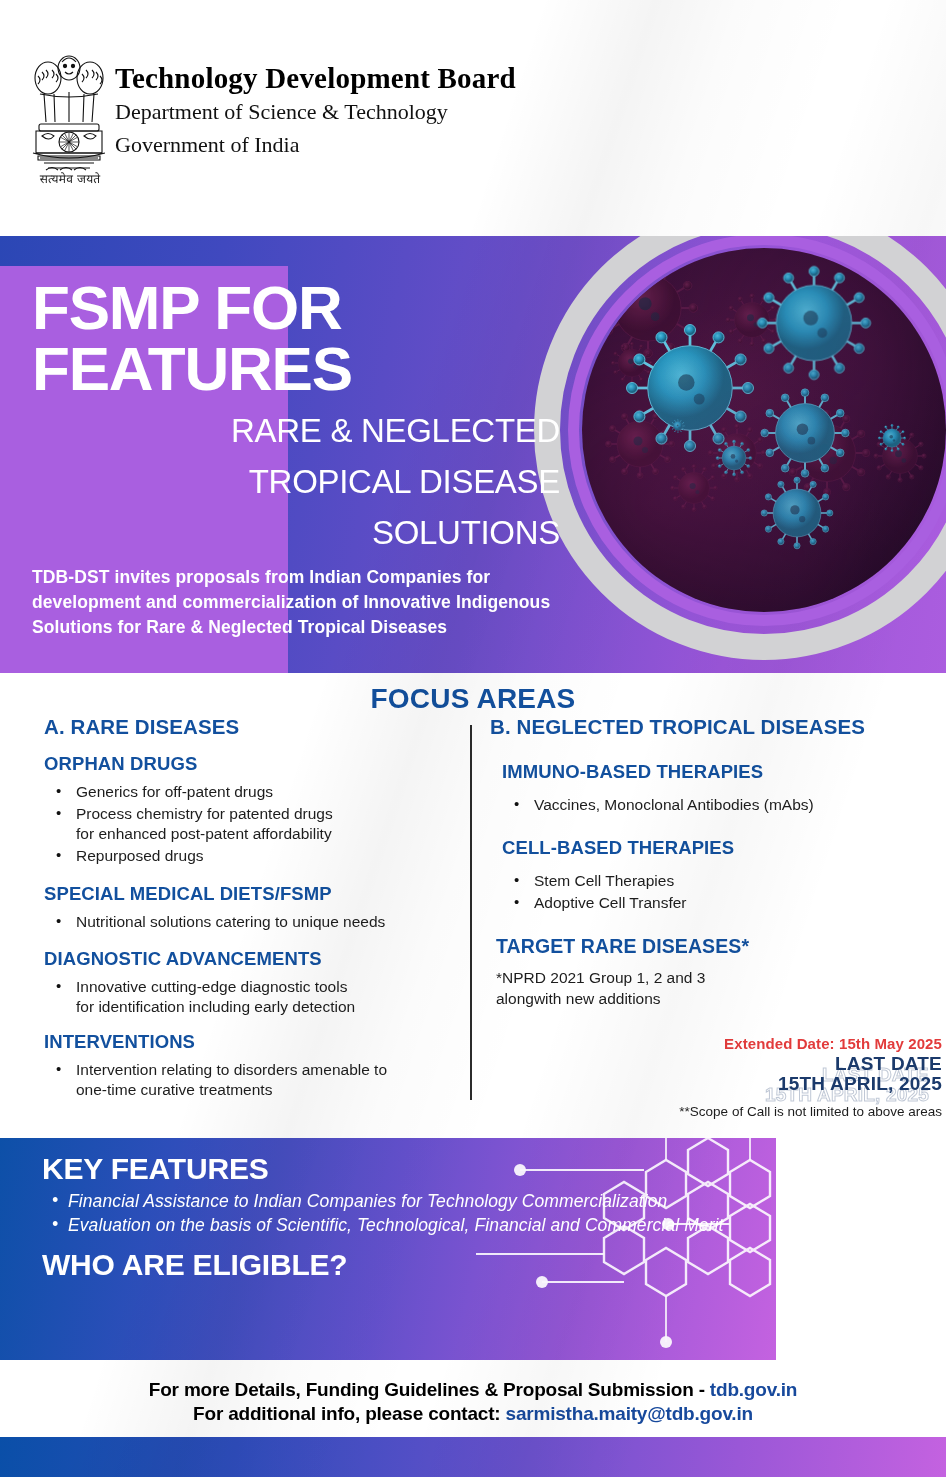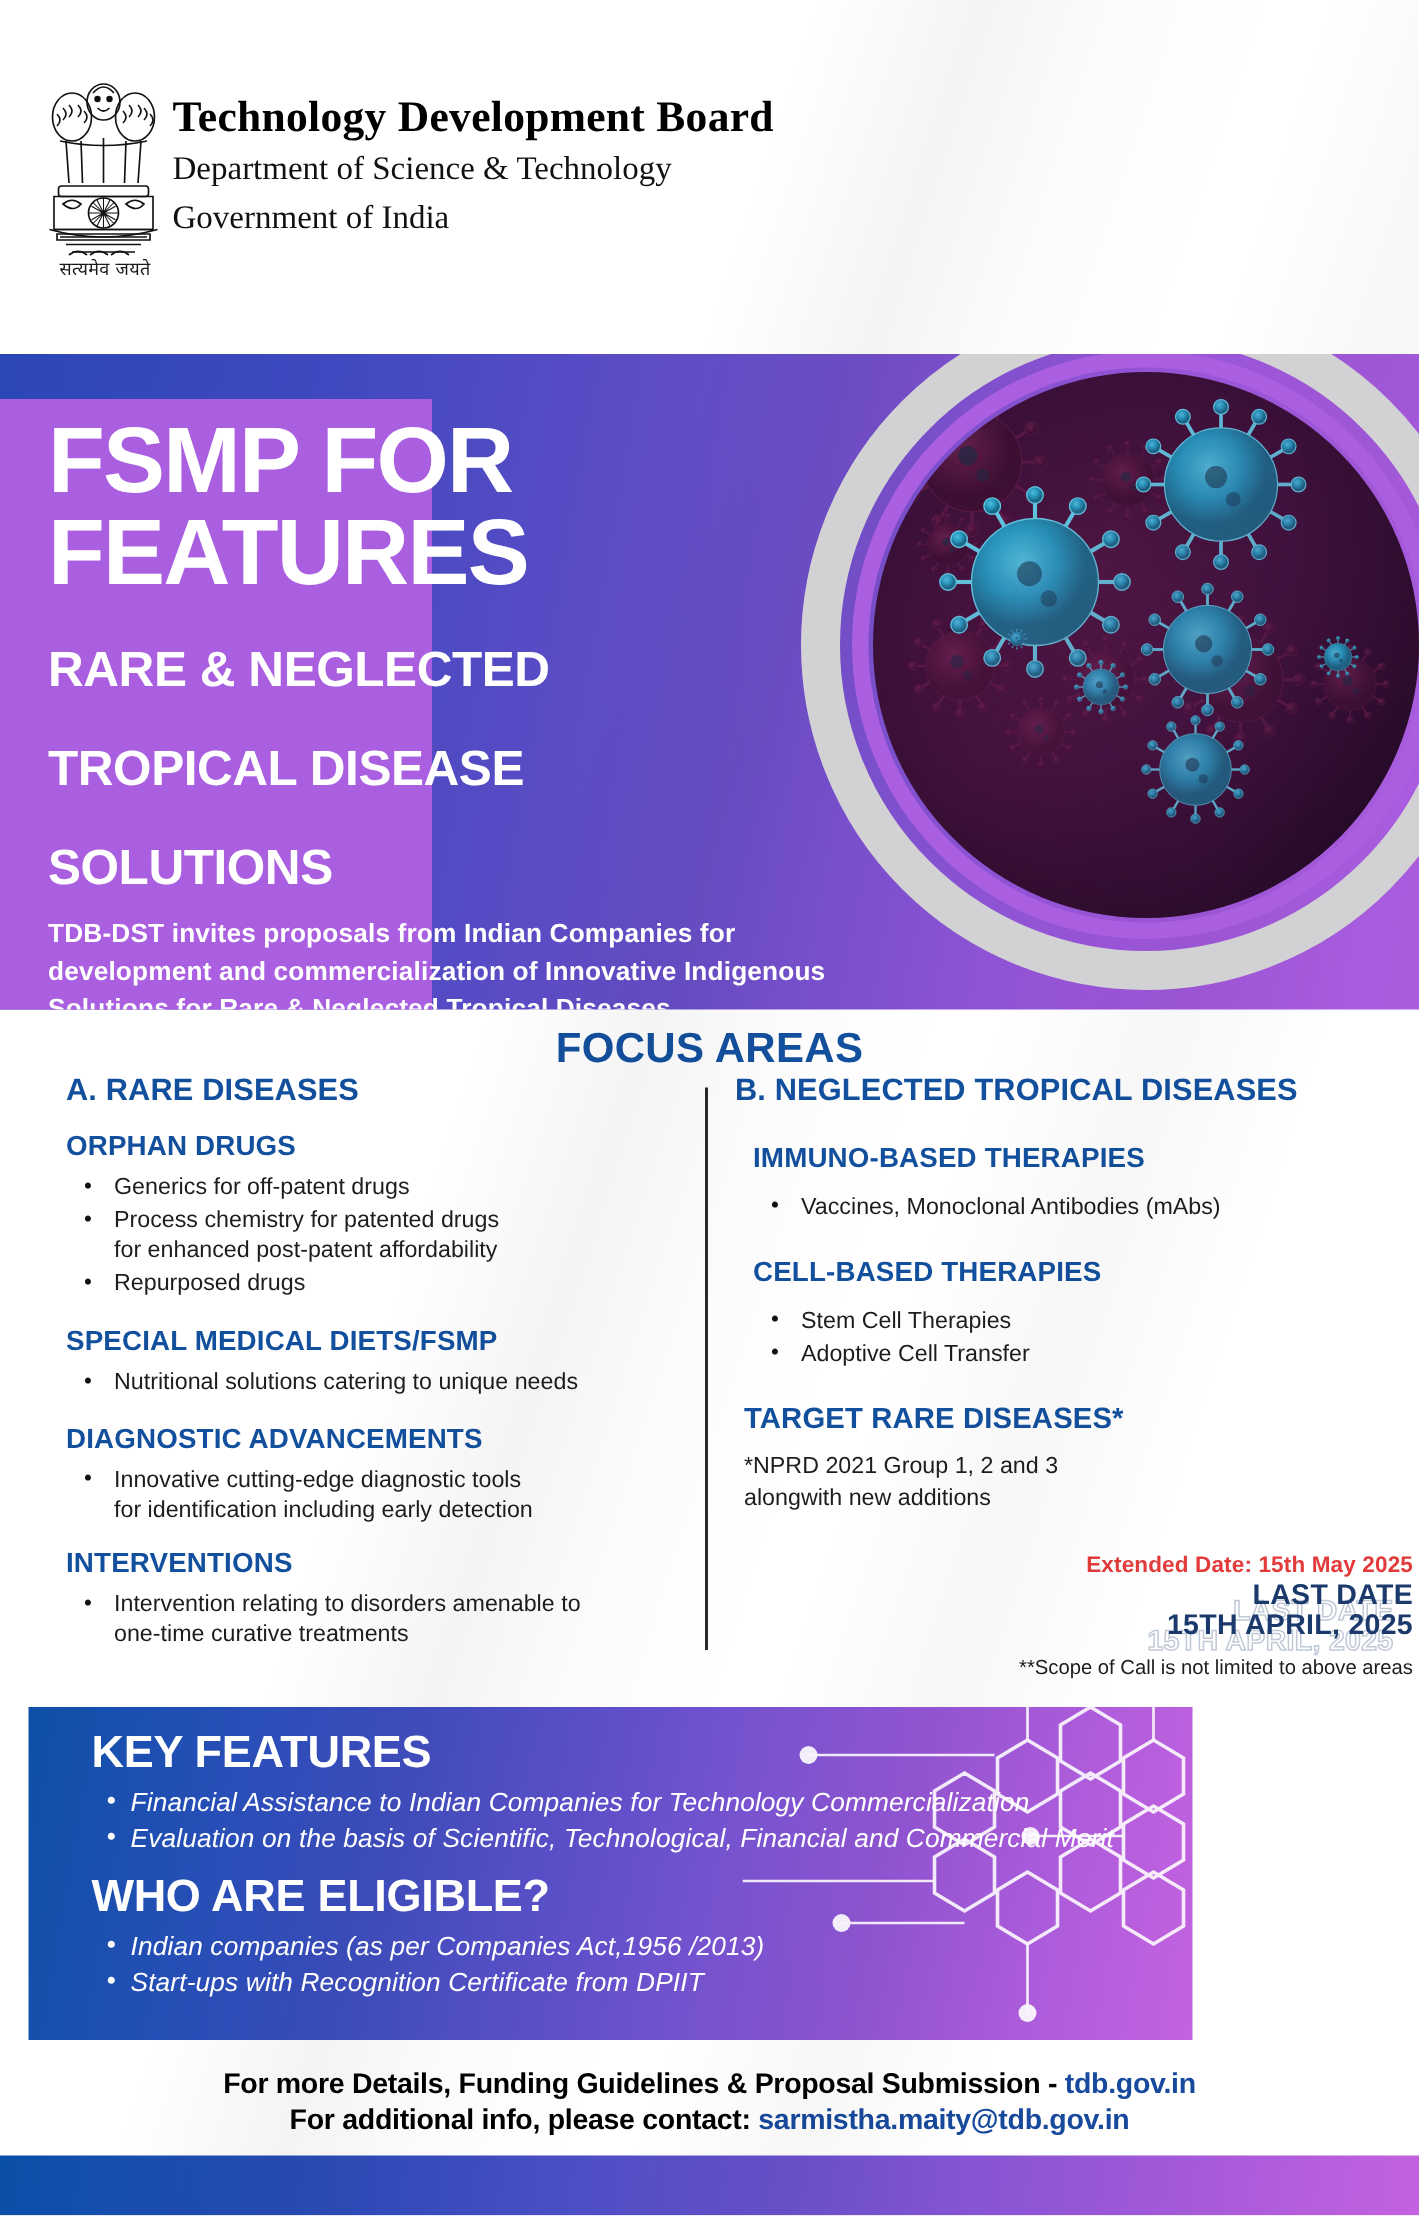--- a/index.html
+++ b/index.html
@@ -43,22 +43,22 @@
     position:absolute; left:0; top:236px; width:946px; height:437px;
     background:linear-gradient(100deg,#2b47b5 0%, #4049bf 22%, #6a4ec9 52%, #9a55d8 78%, #ab5ddf 100%);
     overflow:hidden;
   }
   .hero-inner { position:relative; z-index:5; padding:42px 0 0 32px; width:560px; }
   .hero-title {
     font-size:62px; font-weight:bold; color:#fff; line-height:0.98;
     letter-spacing:-1.2px;
   }
   .hero-sub {
-    font-size:33px; font-weight:bold; color:#fff; line-height:1.25;
-    letter-spacing:-0.3px; margin-top:25px;
+    font-size:33px; font-weight:normal; color:#fff; line-height:1.25;
+    letter-spacing:-0.3px; margin-top:10px;text-align:right;
   }
   .hero-desc {
     font-size:17.5px; color:#fff; line-height:1.42; margin-top:12px;
     font-weight:700; letter-spacing:.1px;
   }
 
   
   .circ-wrap { position:absolute; right:-58px; top:-36px; width:470px; height:505px; z-index:2; }
   .ring-gray {
     position:absolute; left:0; top:0; width:460px; height:460px;
@@ -137,21 +137,20 @@
   }
   .scope-note {
     margin-top:2px; font-size:13.5px; color:#1d1d1d; font-weight:350;
   }
 
   
   .kf {
     position:absolute; left:0; top:1138px; width:776px; height:222px;
     background:linear-gradient(100deg,#0d50a8 0%, #2f4ebb 22%, #6350cb 50%, #9a57d7 76%, #c462e0 100%);
     overflow:hidden;
-    margin-left:19px;
   }
   .kf-inner { position:relative; z-index:4; padding:14px 0 0 42px; }
   .kf-h {
     font-size:30px; font-weight:bold; color:#fff; letter-spacing:-.2px;
   }
   .kf-h.second { margin-top:10px; }
   ul.kfl { list-style:none; margin:4px 0 0 10px; }
   ul.kfl li {
     position:relative; padding-left:16px; font-size:17.5px; color:#fff;
     line-height:1.37; font-weight:350; letter-spacing:.1px;font-style:italic;
@@ -429,24 +428,20 @@
       </g>
     </svg>
 
     <div class="kf-inner">
       <div class="kf-h">KEY FEATURES</div>
       <ul class="kfl">
         <li>Financial Assistance to Indian Companies for Technology Commercialization</li>
         <li>Evaluation on the basis of Scientific, Technological, Financial and Commercial Merit</li>
       </ul>
       <div class="kf-h second">WHO ARE ELIGIBLE?</div>
-      <ul class="kfl">
-        <li>Indian companies (as per Companies Act,1956 /2013)</li>
-        <li>Start-ups with Recognition Certificate from DPIIT</li>
-      </ul>
     </div>
   </div>
 
   <div class="footer">
     <div class="f-line">
       <span>For more Details, Funding Guidelines &amp; Proposal Submission - </span><span class="f-accent">tdb.gov.in</span>
     </div>
     <div class="f-line">
       <span>For additional info, please contact: </span><span class="f-accent">sarmistha.maity@tdb.gov.in</span>
     </div>

